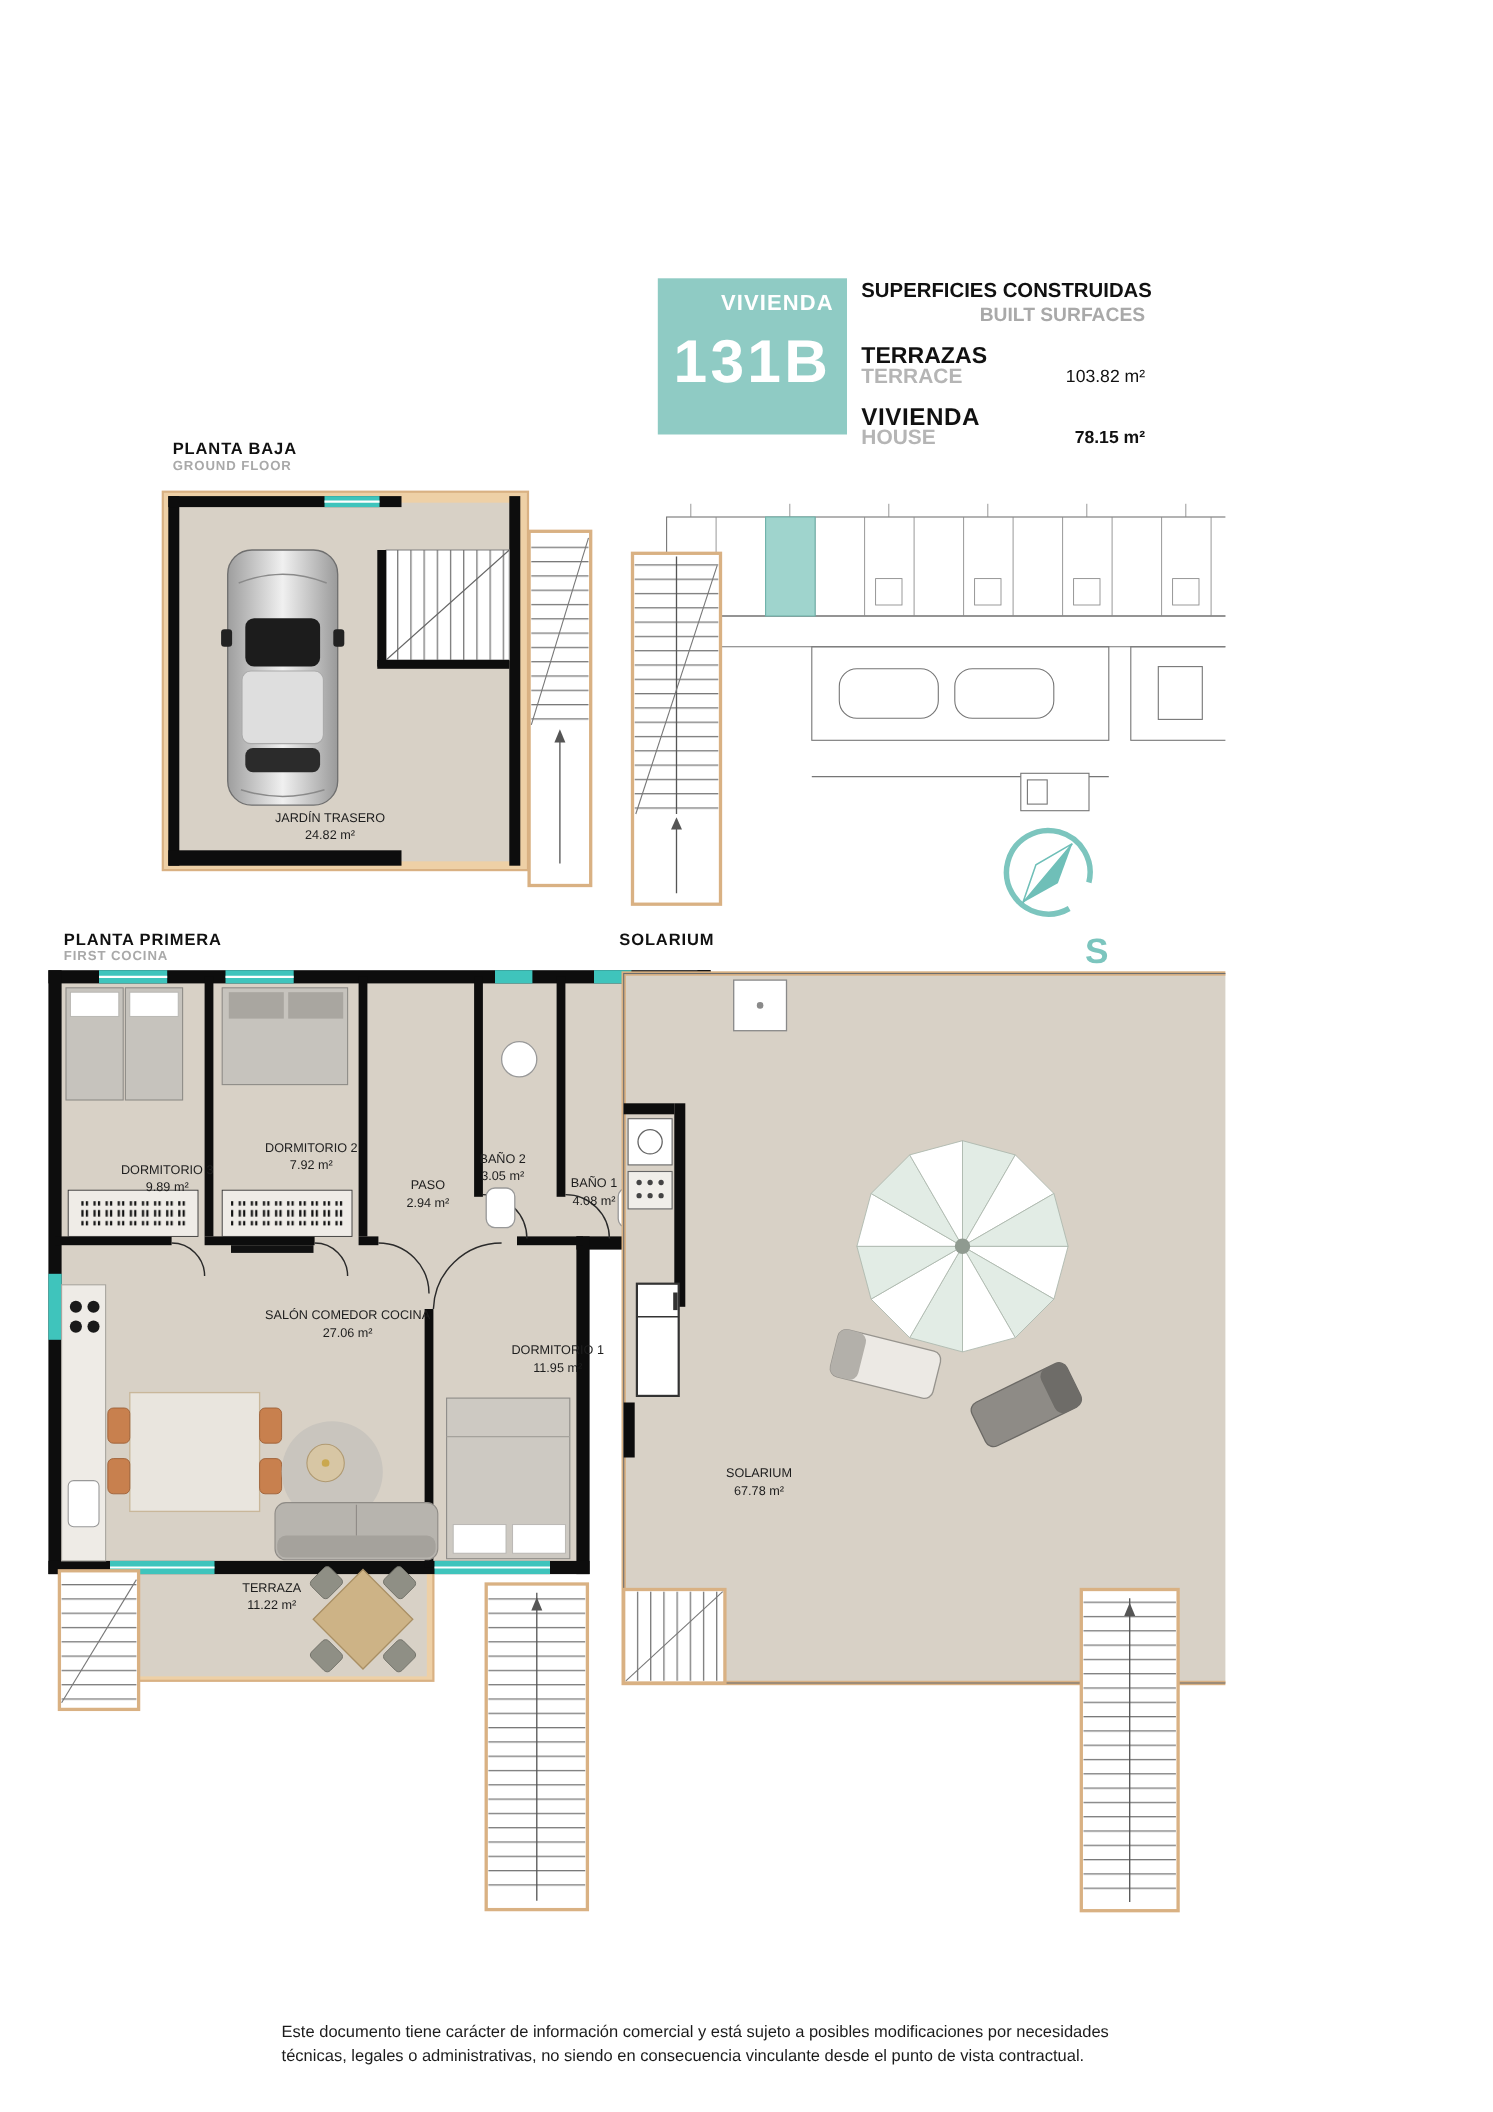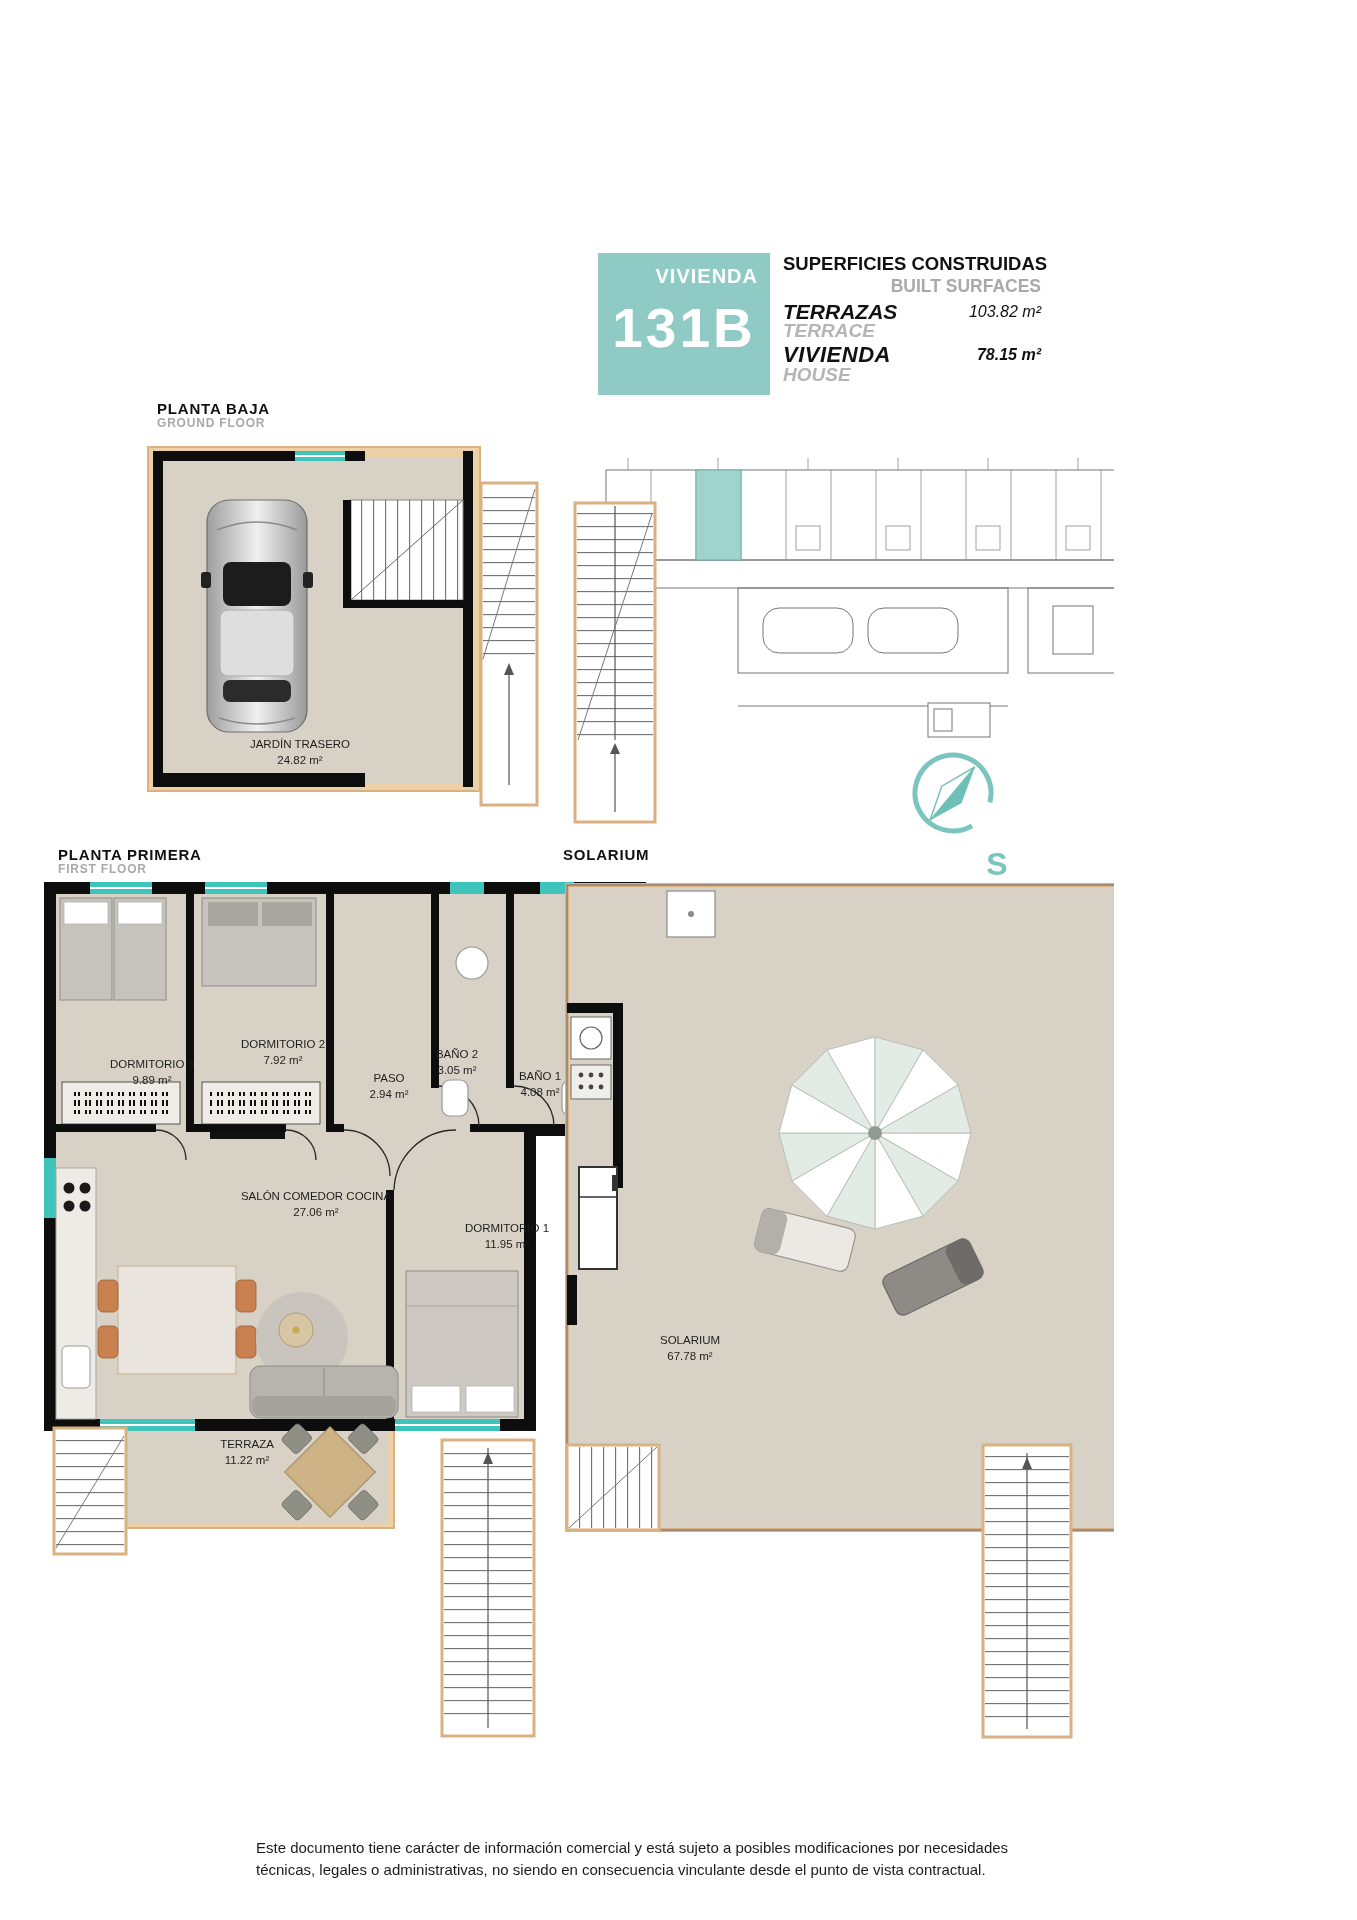--- a/index.html
+++ b/index.html
@@ -8,21 +8,21 @@
   .abs{position:absolute;}
 
   
   .badge{left:598px;top:253px;width:172px;height:142px;background:#8fcbc4;color:#fff;
          display:flex;flex-direction:column;box-sizing:border-box;padding:12px 12px 0 12px;}
   .badge .b-label{align-self:flex-end;font-weight:bold;font-size:20px;letter-spacing:1px;}
   .badge .b-unit{align-self:center;font-weight:bold;font-size:55px;letter-spacing:3px;margin-top:8px;}
   .surfaces{left:783px;top:253px;width:258px;}
   .s-title{font-weight:bold;font-size:18.5px;color:#111;white-space:nowrap;}
   .s-subtitle{font-weight:bold;font-size:17.5px;color:#a9a9a9;text-align:right;margin-top:1px;}
-  .s-row{display:flex;justify-content:space-between;align-items:flex-start;margin-top:5px;font-style:italic;}
+  .s-row{display:flex;justify-content:space-between;align-items:flex-end;margin-top:17px;}
   .s-row .stack{line-height:0.95;}
   .lbl-es{font-weight:bold;font-size:21px;color:#111;}
   .lbl-en{font-weight:bold;font-size:19px;color:#b5b5b5;}
   .s-row.hvy .lbl-es{font-size:22px;letter-spacing:.5px;}
   .val{font-size:16px;color:#111;padding-top:1px;}
   .val.bold{font-weight:bold;}
 
   
   .sec-title{line-height:1.15;}
   .sec-title .t-es{font-weight:bold;font-size:15px;color:#111;letter-spacing:.8px;text-align:center;}
@@ -85,21 +85,21 @@
       <div class="val bold">78.15 m²</div>
     </div>
   </div>
 
   <div class="abs sec-title" style="left:157px;top:400px;">
     <div class="t-es">PLANTA BAJA</div>
     <div class="t-en">GROUND FLOOR</div>
   </div>
   <div class="abs sec-title" style="left:58px;top:846px;">
     <div class="t-es">PLANTA PRIMERA</div>
-    <div class="t-en">FIRST FLOOR</div>
+    <div class="t-en">FIRST COCINA</div>
   </div>
   <div class="abs sec-title" style="left:563px;top:846px;">
     <div class="t-es">SOLARIUM</div>
   </div>
 
   <svg class="abs" style="left:145px;top:445px;" width="400" height="420" viewBox="0 0 400 420">
     <rect x="3" y="2" width="332" height="344" fill="#eed0a6" stroke="#d9b183" stroke-width="2"></rect>
     <rect x="12" y="12" width="314" height="326" fill="#d8d1c6"></rect>
     <g fill="#0d0d0d">
       <rect x="8" y="6" width="10" height="336"></rect>

